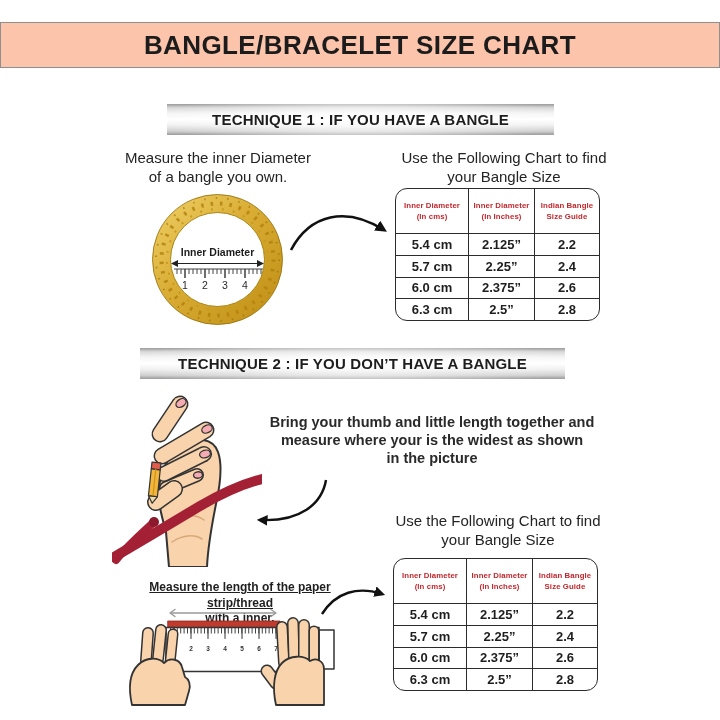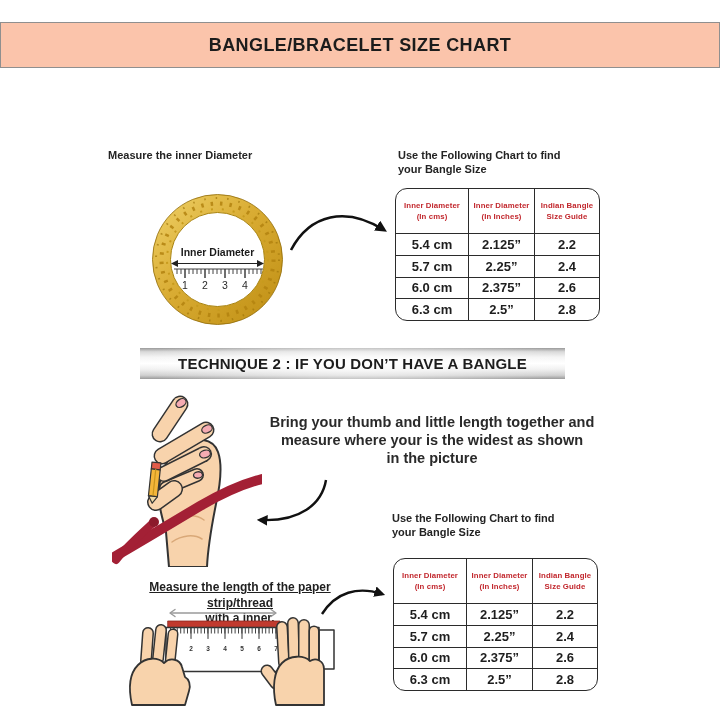--- a/index.html
+++ b/index.html
@@ -3,30 +3,30 @@
 <meta charset="utf-8">
 <style>
   html,body{margin:0;padding:0;background:#fff;}
   .page{position:relative;width:720px;height:720px;background:#ffffff;overflow:hidden;
         font-family:"Liberation Sans",sans-serif;color:#1e1e1e;margin:0 auto;}
   .abs{position:absolute;}
 
   
   .banner{left:0;top:22px;width:718px;height:44px;background:#FBC4AB;
           border:1px solid #8f8f8f;display:flex;align-items:center;justify-content:center;}
-  .banner-text{font-size:18px;font-weight:bold;letter-spacing:.4px;color:#1c1c1c;}
+  .banner-text{font-size:26px;font-weight:bold;letter-spacing:.4px;color:#1c1c1c;}
 
   
   .tech-bar{height:31px;display:flex;align-items:center;justify-content:center;
             font-size:15px;font-weight:bold;letter-spacing:.2px;color:#1d1d1d;
             background:
               radial-gradient(ellipse 62% 130% at 50% 50%, rgba(255,255,255,.78), rgba(255,255,255,0) 82%),
               linear-gradient(180deg,#9a9a9a 0%,#d9d9d9 12%,#f5f5f5 30%,#ffffff 50%,#f1f1f1 68%,#d0d0d0 88%,#9a9a9a 100%);}
 
-  .inst{font-weight:bold;font-size:11px;line-height:1.24;color:#242424;}
+  .inst{font-weight:normal;font-size:15px;line-height:1.24;text-align:center;color:#242424;}
   .inst-light{font-weight:bold;font-size:14.5px;line-height:1.24;text-align:center;color:#2a2a2a;}
   .inst-small{font-weight:bold;font-size:12px;line-height:1.3;text-align:center;color:#1f1f1f;text-decoration:underline;}
 
   
   .size-table{position:absolute;background:#fff;border:1.5px solid #2b2b2b;border-radius:12px;overflow:hidden;}
   .st-hrow,.st-row{display:grid;grid-template-columns:73px 66px 64px;}
   .st-th{height:44px;display:flex;flex-direction:column;justify-content:center;align-items:center;
          color:#C2272D;font-weight:bold;font-size:7.8px;line-height:1.45;letter-spacing:.1px;text-align:center;
          border-right:1.2px solid #2b2b2b;border-bottom:1.2px solid #2b2b2b;}
   .st-th span{display:block;}
@@ -40,23 +40,27 @@
 </style>
 </head>
 <body>
 
 <div class="page">
 
   <div class="abs banner">
     <div class="banner-text">BANGLE/BRACELET SIZE CHART</div>
   </div>
 
+  <div class="abs tech-bar" style="left:167px;top:104px;width:387px;">
+    <span>TECHNIQUE 1 : IF YOU HAVE A BANGLE</span>
+  </div>
 
   <div class="abs inst" style="left:108px;top:149px;width:220px;">
     <span>Measure the inner Diameter</span><br>
+    <span>of a bangle you own.</span>
   </div>
 
   <svg class="abs" style="left:150px;top:192px;" width="135" height="135" viewBox="0 0 135 135">
     <defs>
       <linearGradient id="g-gold" x1="0" y1="0" x2="1" y2="1">
         <stop offset="0" stop-color="#F0D269"></stop>
         <stop offset="0.45" stop-color="#D9AC33"></stop>
         <stop offset="1" stop-color="#BE8D12"></stop>
       </linearGradient>
     </defs>

